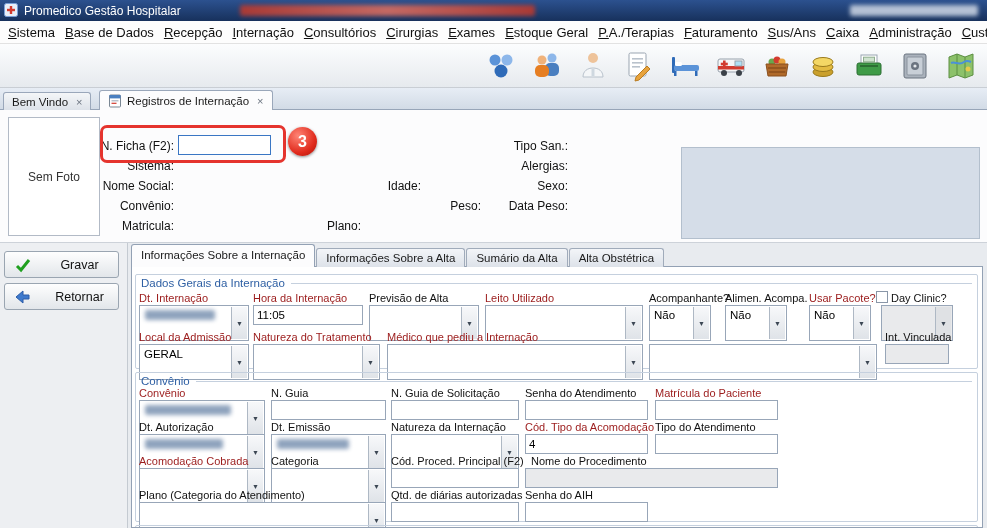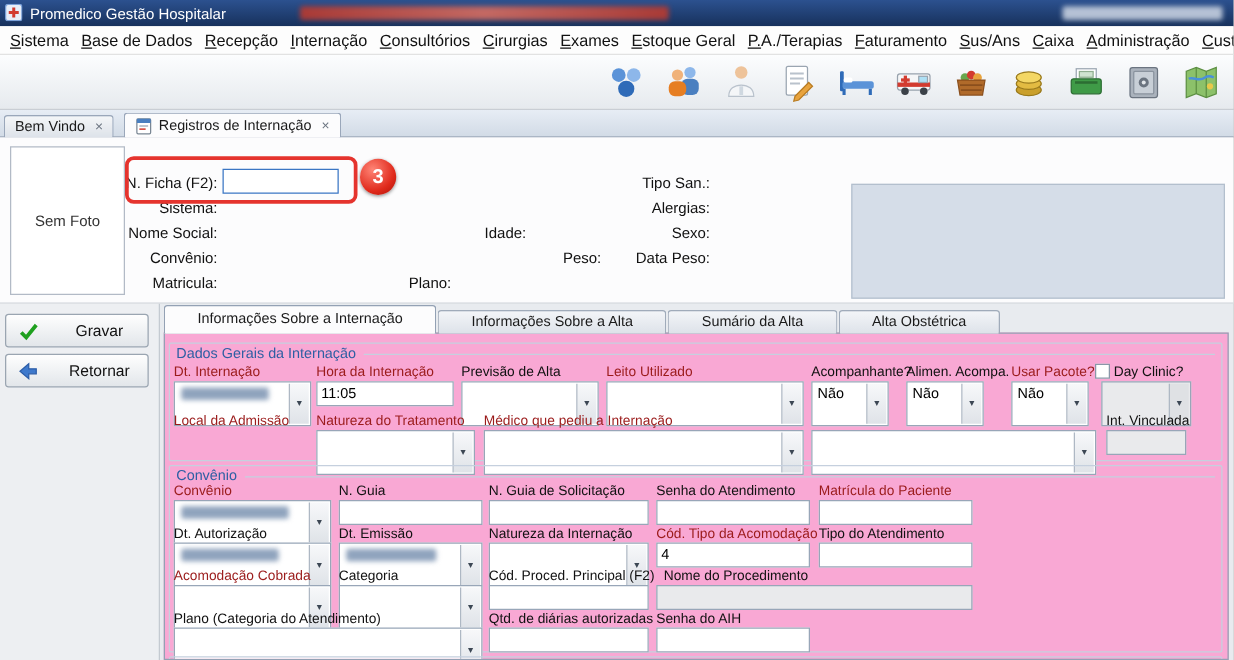--- a/index.html
+++ b/index.html
@@ -65,25 +65,25 @@
   .abtn { position:absolute; left:4px; width:115px; height:27px;
           background:linear-gradient(#fefefe,#e2e6ea); border:1px solid #9aa5b1; border-radius:3px;
           font-size:12.5px; color:#111; display:flex; align-items:center; justify-content:center;
           cursor:default;padding-left:36px; }
   .abtn .bicon { position:absolute; left:10px; top:5px; width:16px; height:16px; }
 
   
   .content { position:absolute; left:128px; top:243px; width:859px; height:285px; background:#e8ebef; }
   .itabs { position:absolute; left:3px; top:1px; height:23px; display:flex; align-items:flex-end;
            gap:1px; z-index:2; }
-  .itab { border:1px solid #a0abba; border-bottom:none; border-radius:3px 3px 0 0; padding:0 26px;
+  .itab { border:1px solid #a0abba; border-bottom:none; border-radius:3px 3px 0 0; padding:0 9px;
           font-size:11.5px; height:19px; line-height:18px; color:#1a1a1a;
           background:linear-gradient(#f3f5f8,#dde2e9); white-space:nowrap; }
   .itab.on { height:23px; line-height:21px; background:#fcfcfd; border-color:#93a1b4; z-index:3; }
-  .page { position:absolute; left:3px; top:23px; width:852px; height:262px; background:#f9a8d4;
+  .page { position:absolute; left:3px; top:23px; width:852px; height:262px; background:#ffffff;
           border:1px solid #93a1b4; overflow:hidden; }
 
   
   .group { position:absolute; border:1px solid #c5d0de; border-radius:2px; }
   .ghead { position:absolute; left:5px; right:5px; top:2px; display:flex; align-items:center;
            gap:6px; color:#2e5fa3; font-size:11.5px; white-space:nowrap; }
   .ghead::after { content:""; flex:1; height:1px; background:#c5d0de; }
   .lbl { position:absolute; font-size:11px; color:#111; white-space:nowrap; }
   .req { color:#9b1b1b; }
   .tbox { position:absolute; height:20px; border:1px solid #98a6b8; background:#fff;
@@ -345,20 +345,24 @@
         </div>
         <div class="combo dis" style="left:745px;top:30px;width:72px;">
           <span class="cb">▼</span>
         </div>
 
         <span class="lbl req" style="left:3px;top:56px;">Local da Admissão</span>
         <span class="lbl req" style="left:117px;top:56px;">Natureza do Tratamento</span>
         <span class="lbl req" style="left:251px;top:56px;">Médico que pediu a Internação</span>
         <span class="lbl" style="left:749px;top:56px;">Int. Vinculada</span>
 
+        <div class="combo" style="left:3px;top:69px;width:110px;">
+          <span class="cv">GERAL</span>
+          <span class="cb">▼</span>
+        </div>
         <div class="combo" style="left:117px;top:69px;width:127px;">
           <span class="cb">▼</span>
         </div>
         <div class="combo" style="left:251px;top:69px;width:256px;">
           <span class="cb">▼</span>
         </div>
         <div class="combo" style="left:513px;top:69px;width:228px;">
           <span class="cb">▼</span>
         </div>
         <input class="tbox dis" style="left: 749px; top: 69px; width: 64px;">

